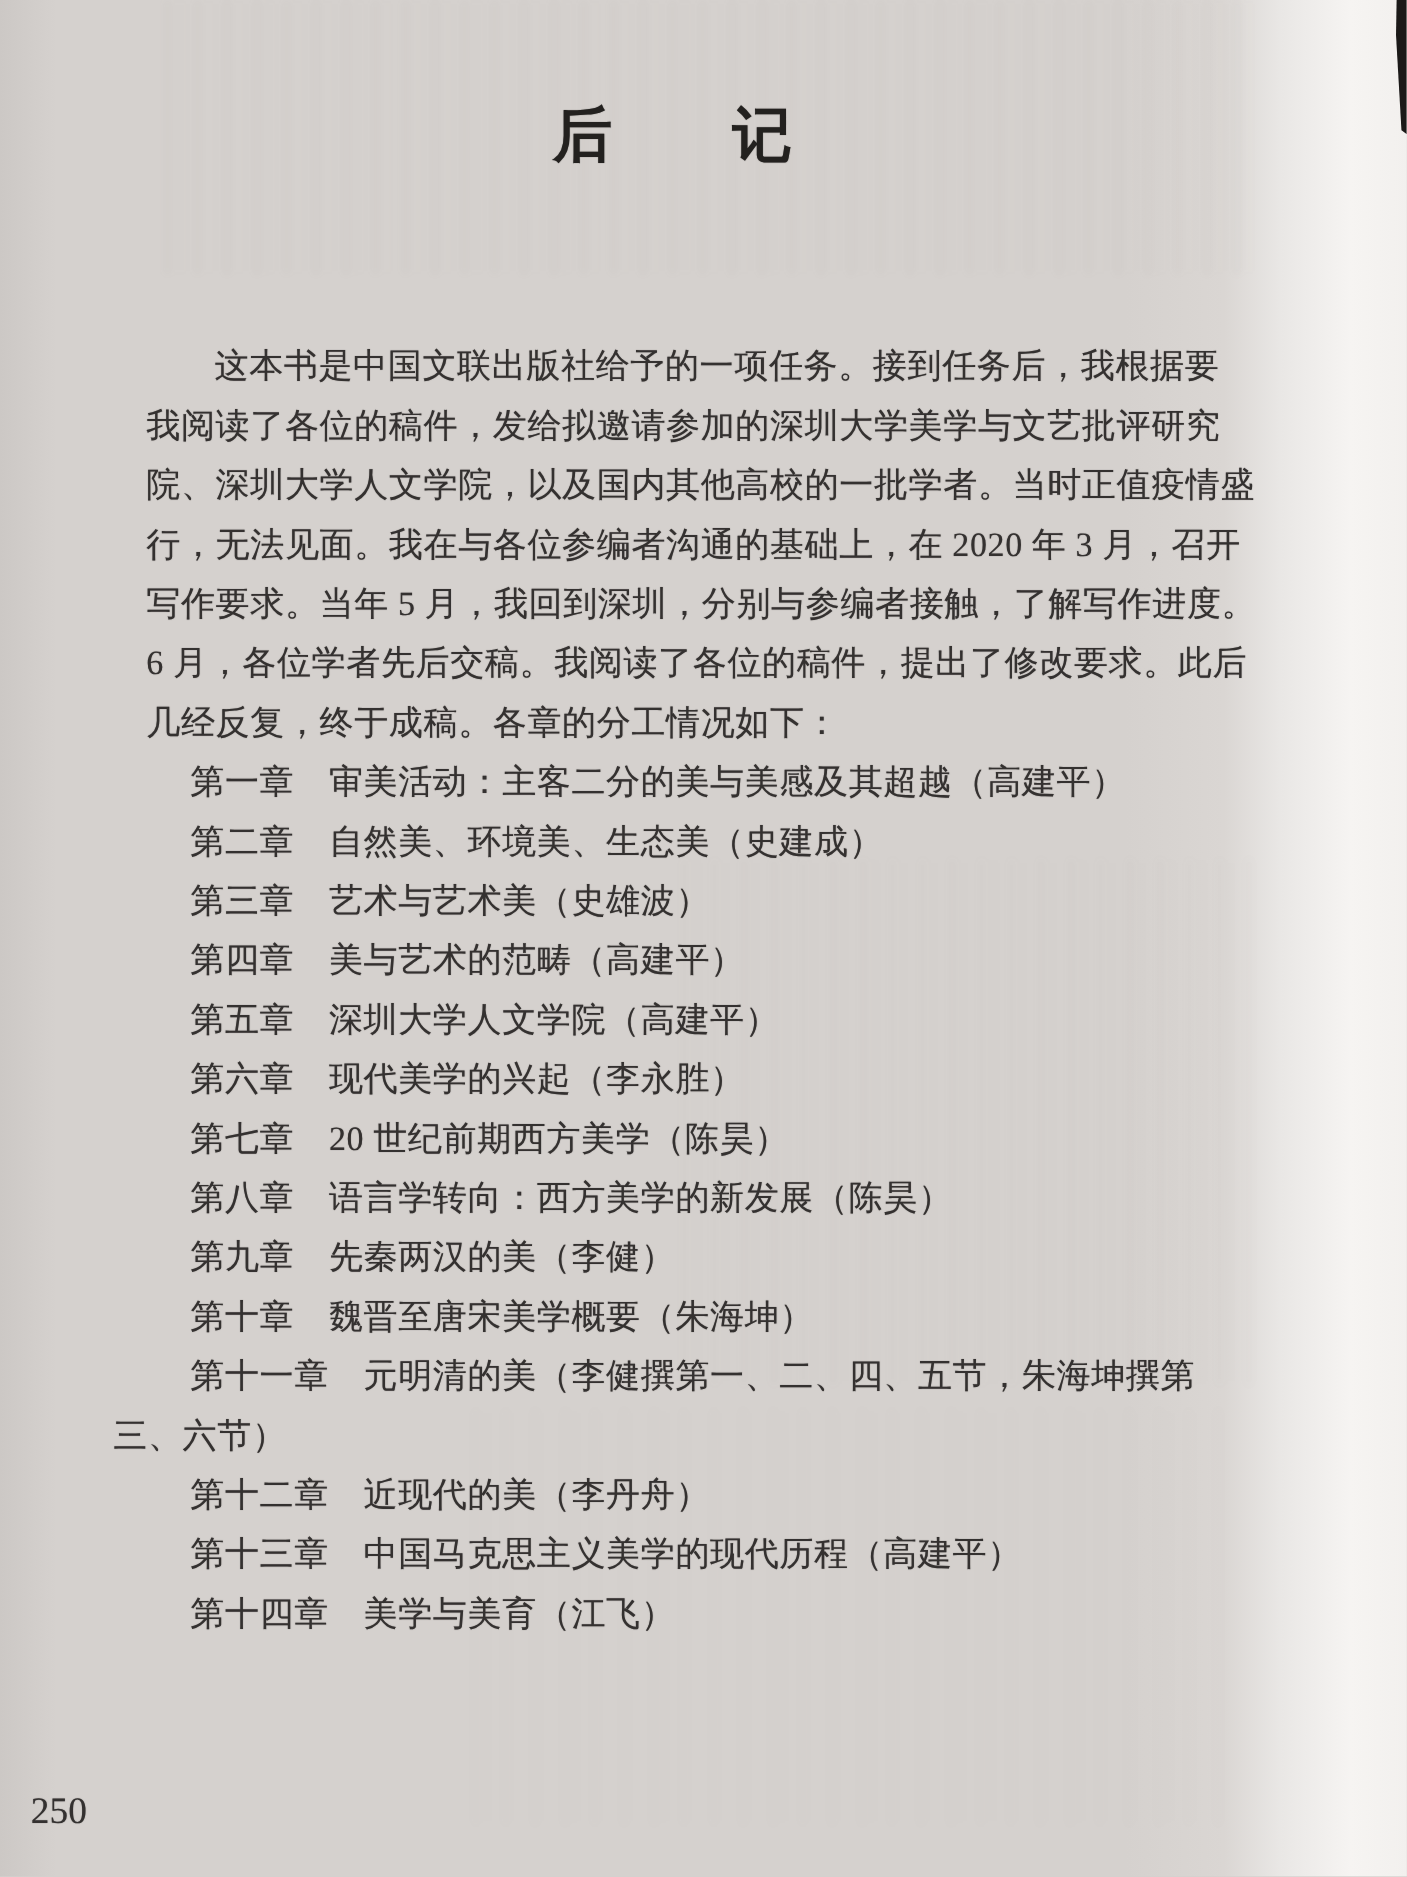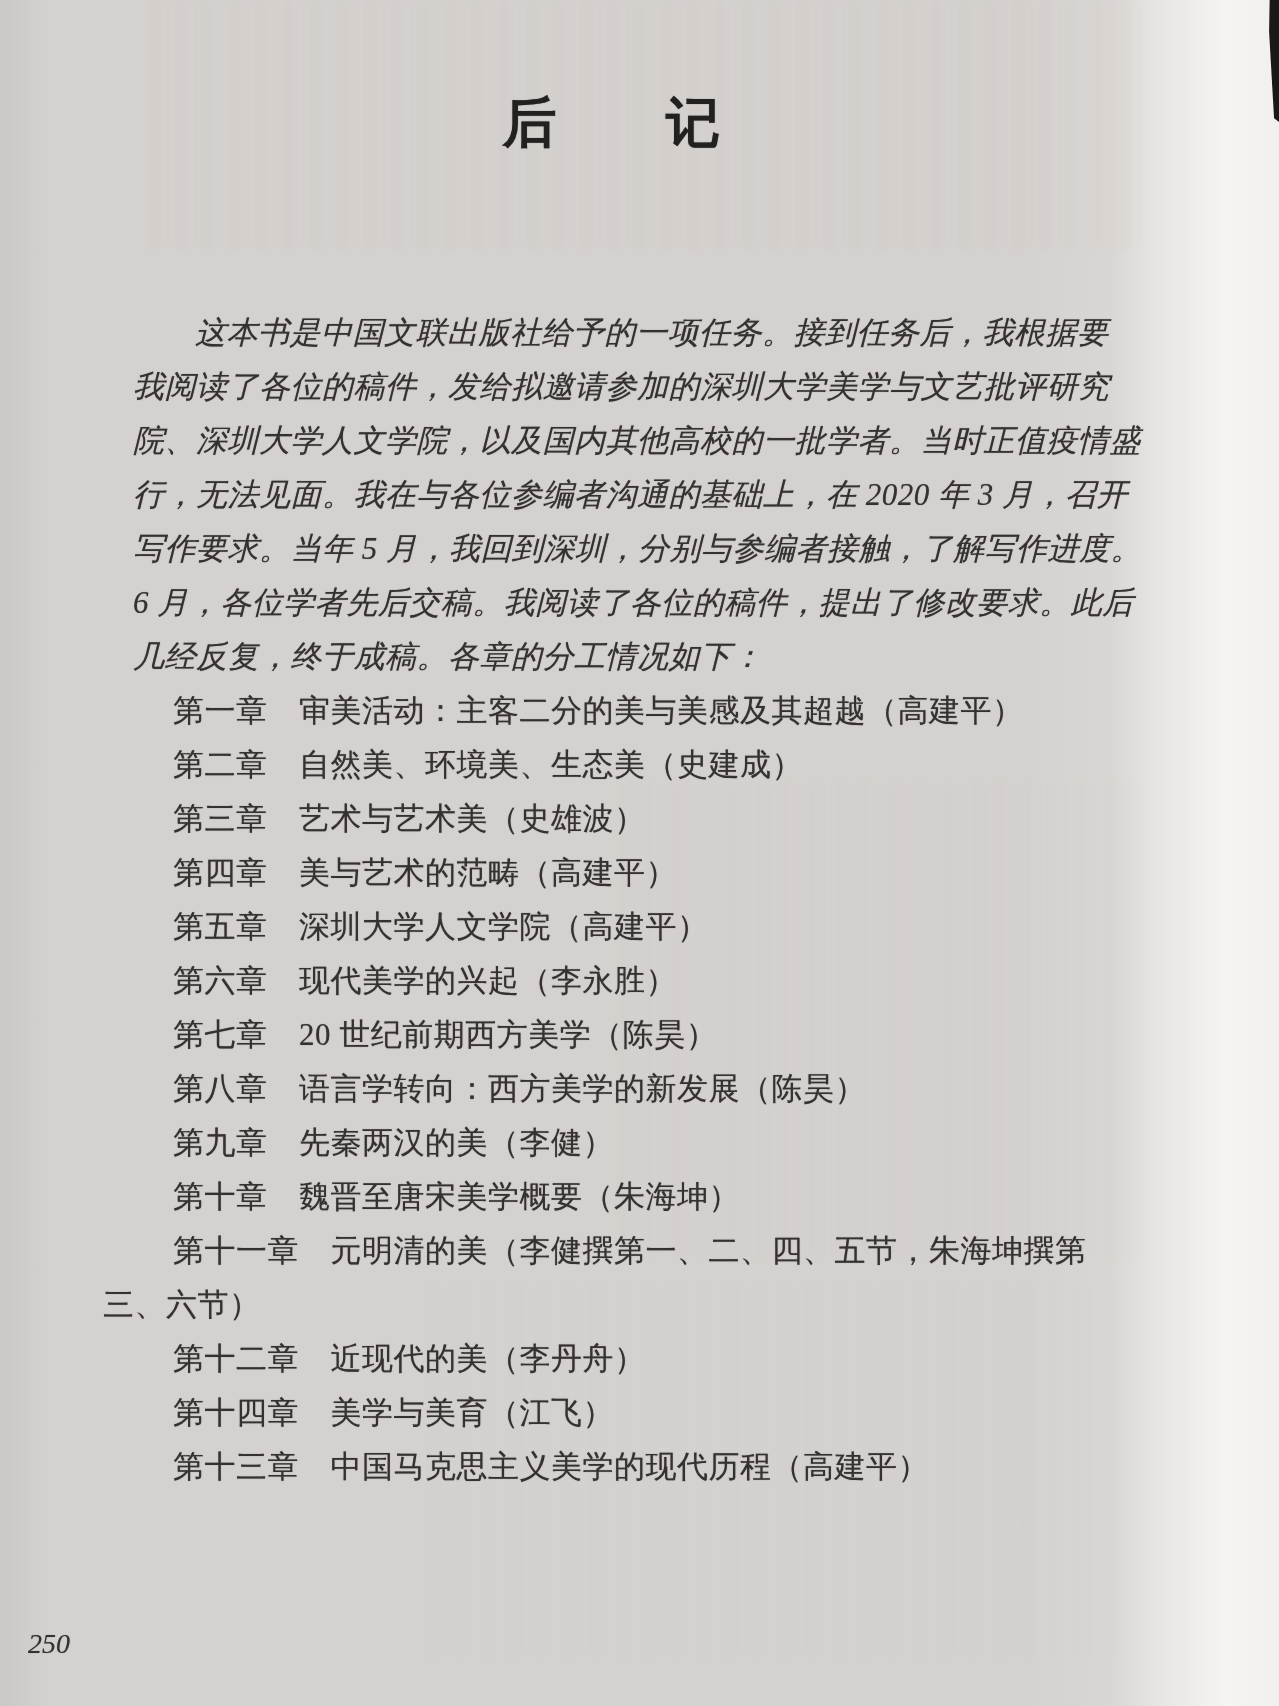--- a/index.html
+++ b/index.html
@@ -61,31 +61,30 @@
   }
   .title{
     text-align:center;
     font-size:54px;
     font-weight:bold;
     line-height:62px;
     color:var(--ink-heavy);
     text-shadow:0 0 1px rgba(30,28,26,.6);
     margin:0 0 4px 0;
   }
-  .paragraph{margin-top:152px;font-style:italic;}
+  .paragraph{margin-top:152px;}
   .para-line{white-space:nowrap;}
   .para-line.first{text-indent:2em;}
   .chapter-list{margin-top:0;}
   .chapter-line{white-space:nowrap;padding-left:40px;}
   .chapter-line.continuation{padding-left:0;margin-left:-30px;}
   .page-number{
     position:absolute;left:28px;top:1628px;
-    font-size:28px;color:var(--ink);
+    font-size:34px;color:var(--ink);
     text-shadow:0 0 1px rgba(52,49,48,.5);
-    font-style:italic;
   }
 </style>
 </head>
 <body>
 
 <div class="photo">
 
   <div class="ghost ghost-top"></div>
   <div class="ghost ghost-mid"></div>
   <div class="ghost ghost-low"></div>
@@ -112,21 +111,21 @@
       <div class="chapter-line">第四章　美与艺术的范畴（高建平）</div>
       <div class="chapter-line">第五章　深圳大学人文学院（高建平）</div>
       <div class="chapter-line">第六章　现代美学的兴起（李永胜）</div>
       <div class="chapter-line">第七章　20 世纪前期西方美学（陈昊）</div>
       <div class="chapter-line">第八章　语言学转向：西方美学的新发展（陈昊）</div>
       <div class="chapter-line">第九章　先秦两汉的美（李健）</div>
       <div class="chapter-line">第十章　魏晋至唐宋美学概要（朱海坤）</div>
       <div class="chapter-line">第十一章　元明清的美（李健撰第一、二、四、五节，朱海坤撰第</div>
       <div class="chapter-line continuation">三、六节）</div>
       <div class="chapter-line">第十二章　近现代的美（李丹舟）</div>
+      <div class="chapter-line">第十三章　中国马克思主义美学的现代历程（高建平）</div>
       <div class="chapter-line">第十四章　美学与美育（江飞）</div>
-      <div class="chapter-line">第十三章　中国马克思主义美学的现代历程（高建平）</div>
     </div>
 
   </div>
 
   <div class="page-number">250</div>
 
 </div>
 
 </body></html>

